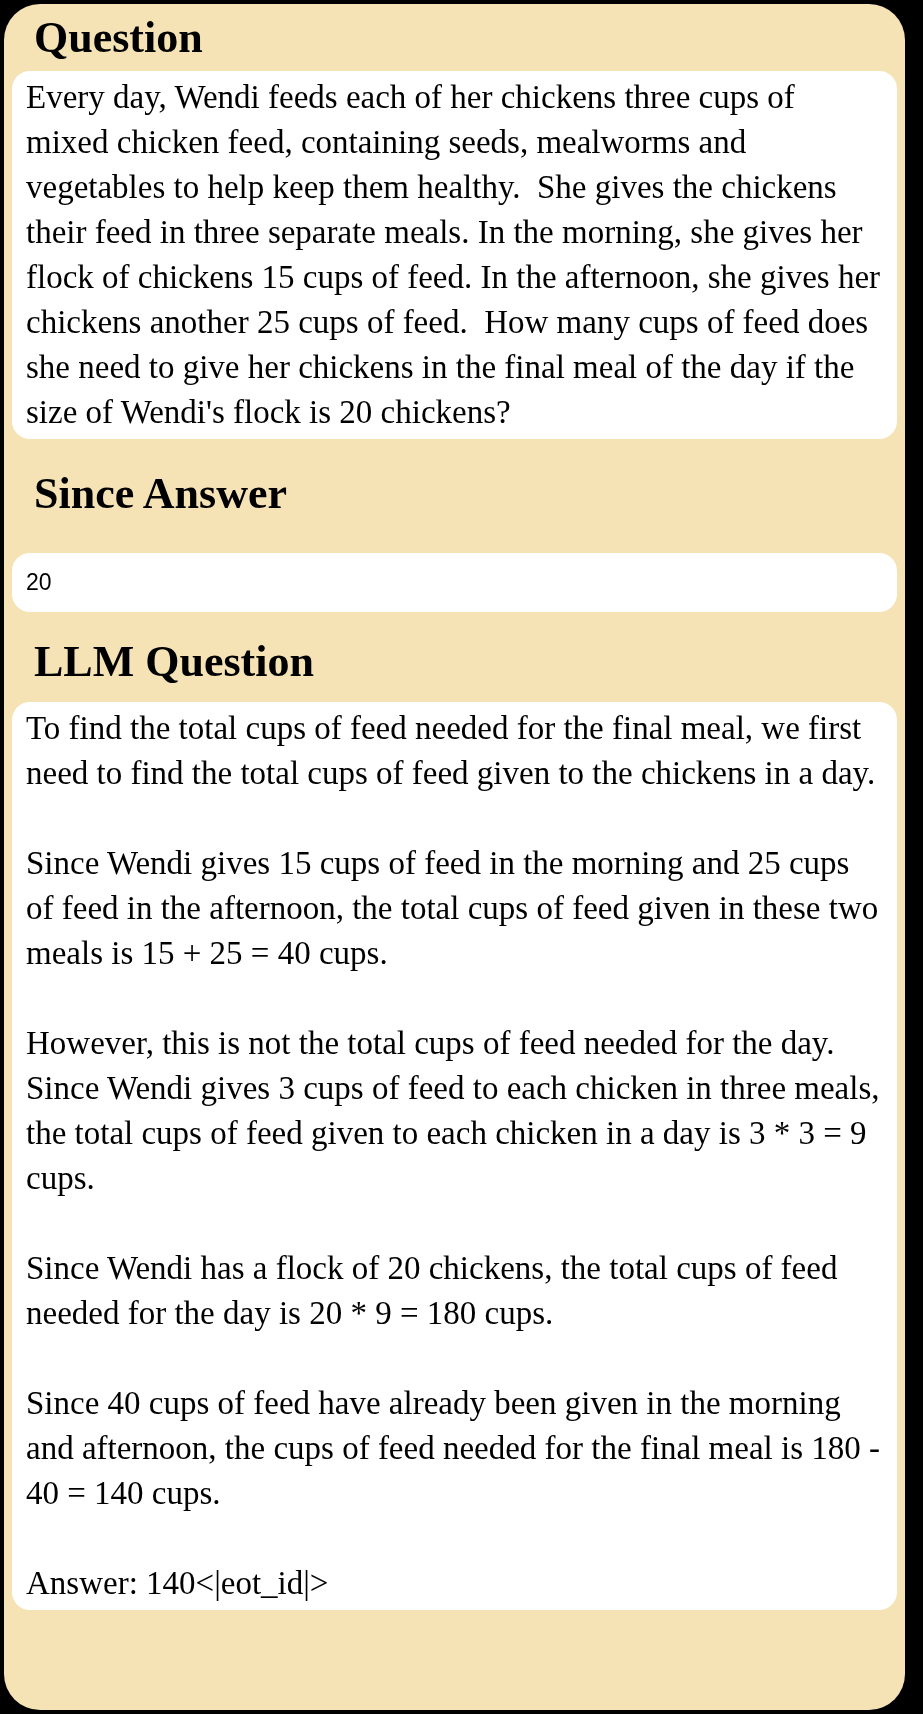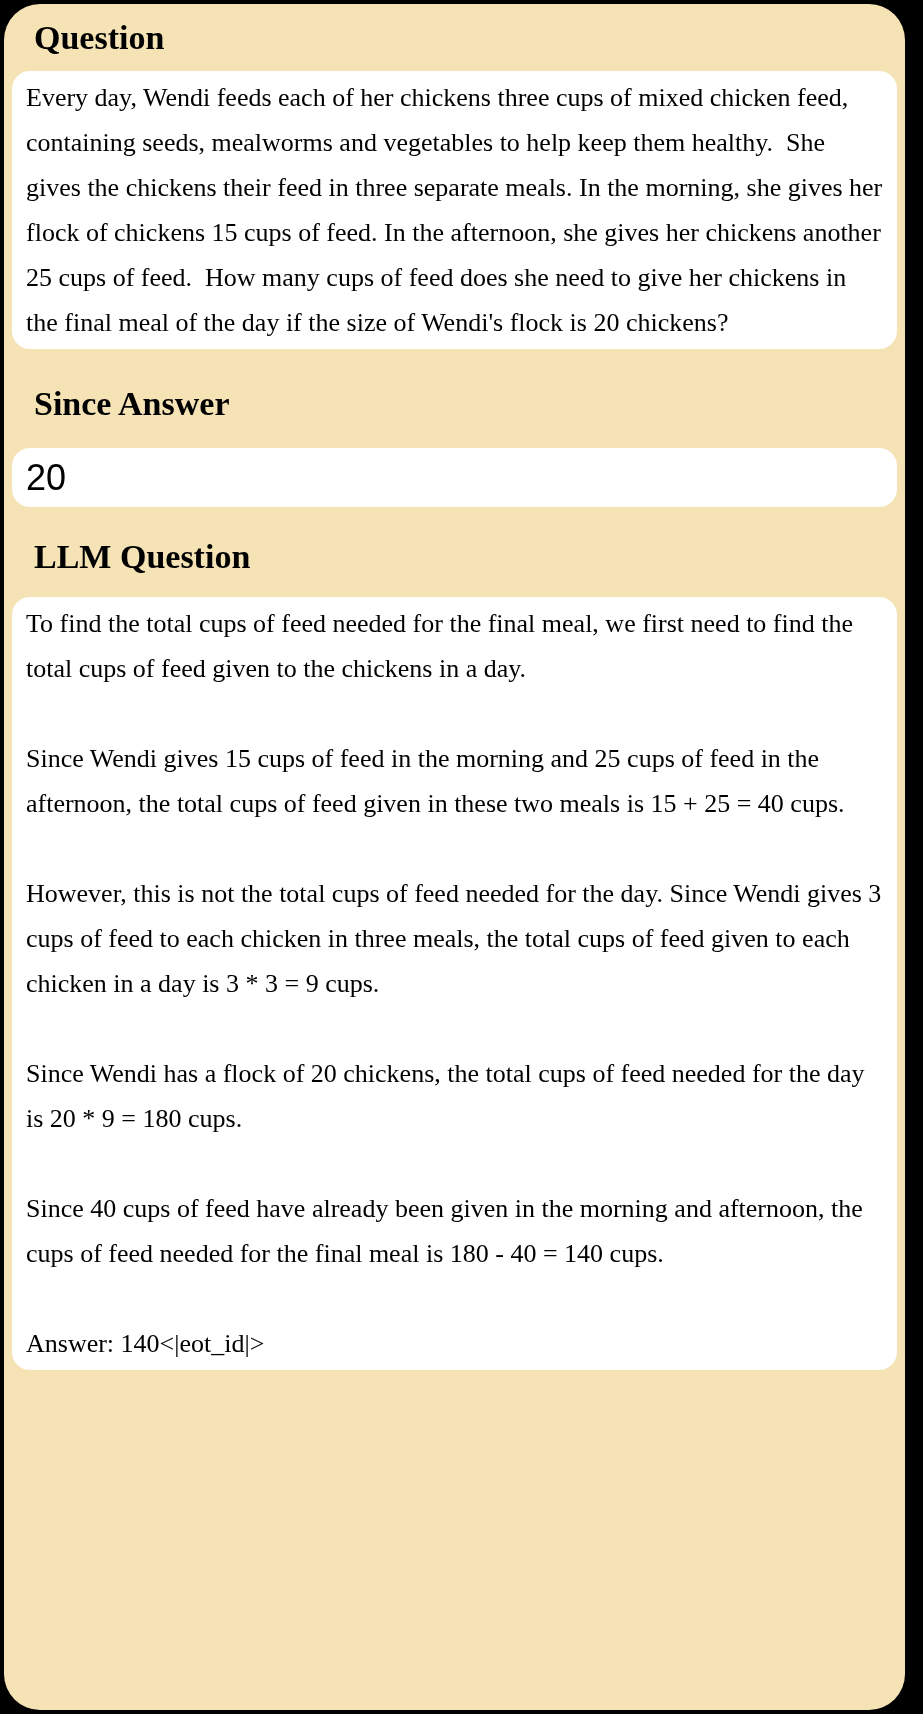--- a/index.html
+++ b/index.html
@@ -15,44 +15,45 @@
     left: 4px; top: 4px; right: 18px; bottom: 4px;
     background: #F5E3B6;
     border-radius: 36px;
     padding: 0 8px;
     box-sizing: border-box;
     overflow: hidden;
   }
   .hdr {
     font-family: "Liberation Serif", "DejaVu Serif", serif;
     font-weight: bold;
-    font-size: 34px;
+    font-size: 44px;
     line-height: 45px;
     color: #000;
     padding-left: 22px;
   }
   .hdr-question { padding-top: 11px; padding-bottom: 11px; }
   .hdr-true     { padding-top: 32px; padding-bottom: 22px; }
   .hdr-llm      { padding-top: 27px; padding-bottom: 18px; }
   .box {
     background: #FFFFFF;
     border-radius: 18px;
     font-family: "Liberation Serif", "DejaVu Serif", serif;
-    font-size: 26px;
+    font-size: 33px;
     line-height: 45px;
     color: #000;
     padding: 4px 14px;
     white-space: pre-wrap;
     overflow-wrap: break-word;
   }
   .box-answer {
     font-family: "Liberation Sans", "DejaVu Sans", sans-serif;
-    font-size: 36px;
+    font-size: 23px;
     line-height: 45px;
     padding: 7px 14px;
+    margin-top: 15px;
   }
   .box-response { }
 </style>
 </head>
 <body>
 
 <div class="canvas">
   <div class="card">
 
     <div class="hdr hdr-question">Question</div>

